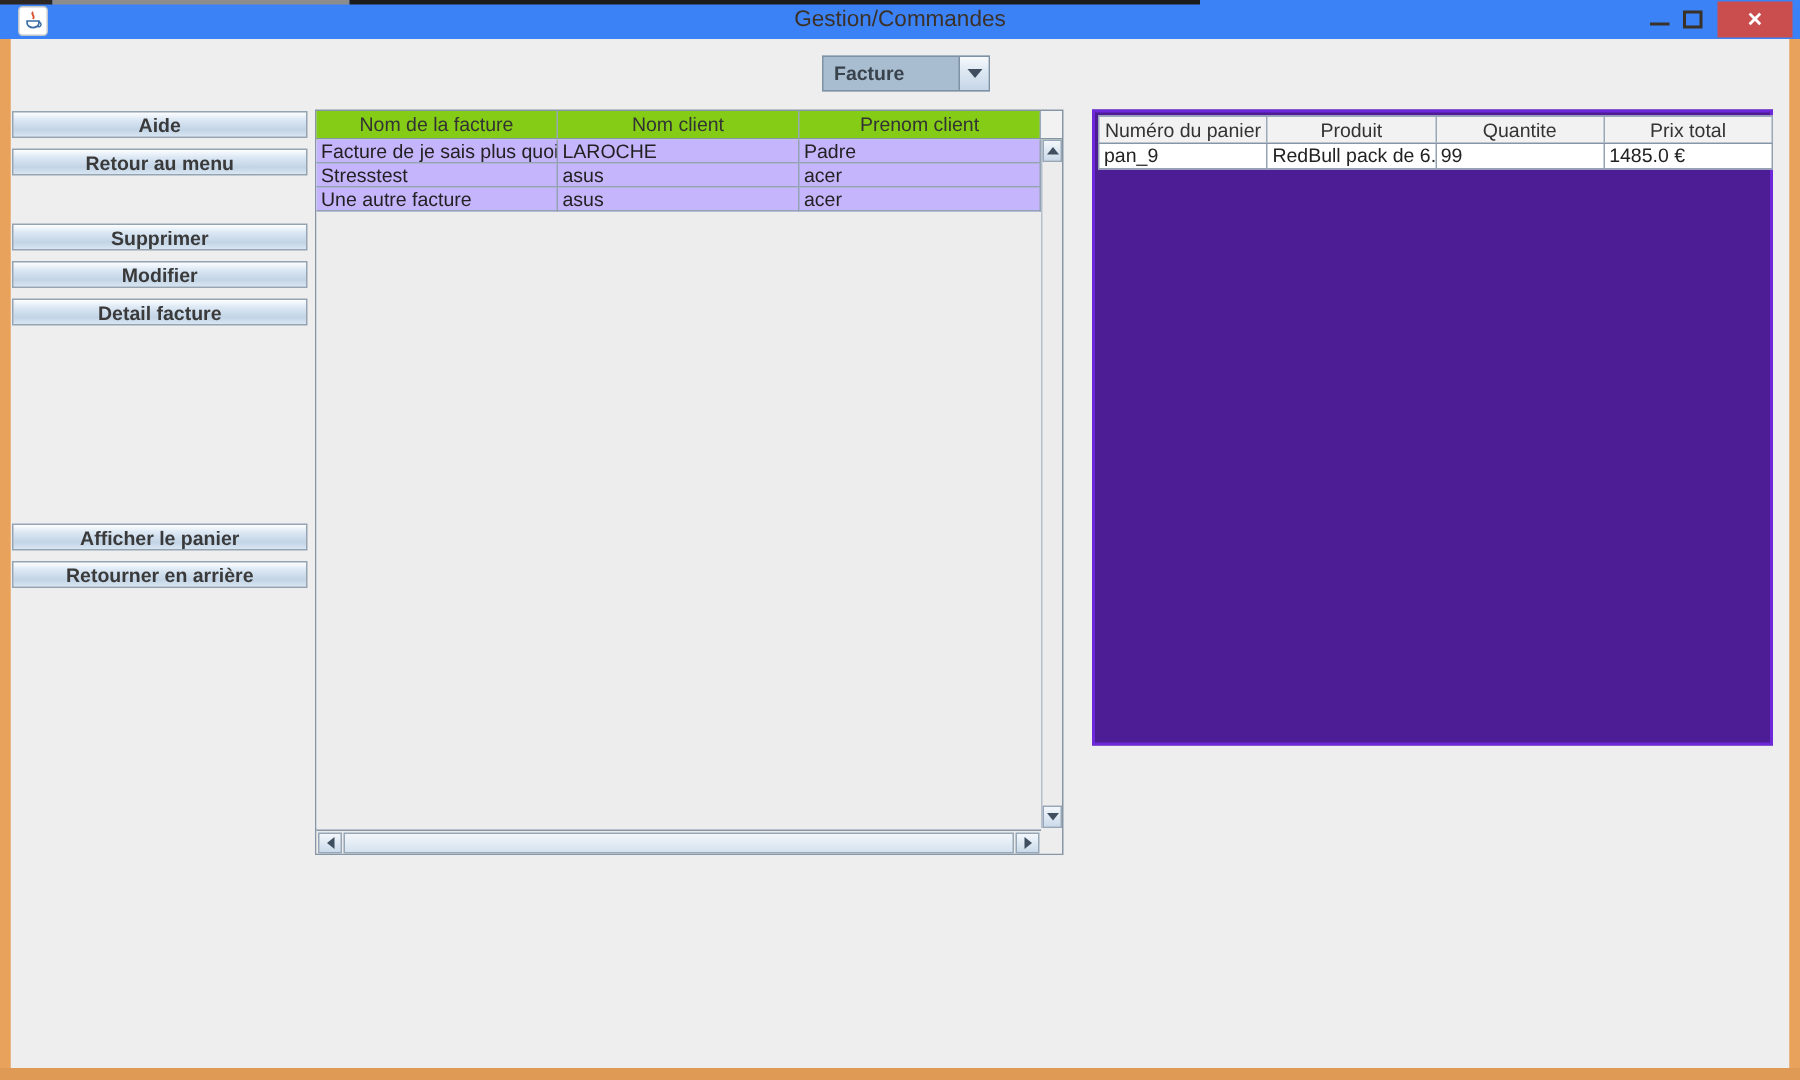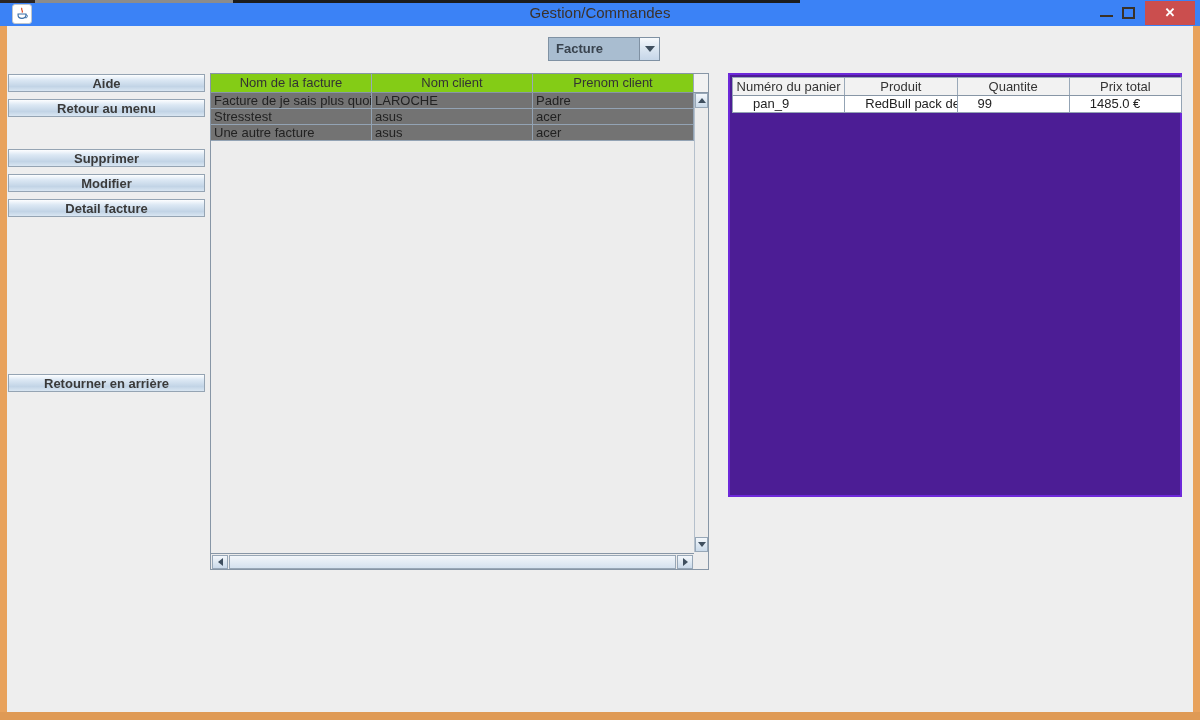--- a/index.html
+++ b/index.html
@@ -60,21 +60,21 @@
 
   
   #invoice-pane { position:absolute; left:210px; top:73px; width:499px; height:497px;
                   border:1px solid #8796A6; background:#EDEDED; }
   #invoice-header { position:absolute; left:0; top:0; width:497px; height:19px; display:flex;
                     background:#84cc16; border-bottom:1px solid #8796A6; }
   .hdr-cell { flex:1 1 0; font-size:13px; color:#333333; text-align:center; line-height:18px;
               border-right:1px solid #9AA9B9; overflow:hidden; white-space:nowrap; }
   .hdr-corner { width:14px; flex:0 0 14px; background:#F2F2F2; }
   #invoice-body { position:absolute; left:0; top:19px; width:483px; height:459px; background:#EDEDED; }
-  .tbl-row { display:flex; height:16px; background:#737373; }
+  .tbl-row { display:flex; height:16px; background:#c4b5fd; }
   .tbl-cell { flex:1 1 0; font-size:13px; color:#222222; line-height:15px; padding-left:3px;
               border-right:1px solid #93A3B4; border-bottom:1px solid #93A3B4;
               overflow:hidden; white-space:nowrap; }
   
   #invoice-vscroll { position:absolute; top:19px; right:0; width:14px; height:459px;
                      background:#ECECEC; border-left:1px solid #B5C0CC; }
   .scroll-btn { position:absolute; left:0; width:13px; height:15px;
                 border:1px solid #97A7B7; background:linear-gradient(180deg,#F3F7FB 0%,#CADAEA 100%);
                 display:flex; align-items:center; justify-content:center; }
   #vscroll-up { top:0; }
@@ -91,21 +91,21 @@
                    border:1px solid #98A7B6; background:linear-gradient(180deg,#F2F6FA 0%,#D5E2EF 100%); }
   #invoice-corner { position:absolute; right:0; bottom:0; width:14px; height:16px; background:#EDEDED; }
 
   
   #basket-panel { position:absolute; left:728px; top:73px; width:454px; height:424px;
                   border:2px solid #6d28d9; background:#4c1d95; }
   #basket-table { position:absolute; left:2px; top:2px; width:450px; }
   #basket-header { display:flex; height:19px; background:#F2F2F2; border:1px solid #9AA9B9; border-bottom:1px solid #8796A6; }
   #basket-header .hdr-cell:last-child { border-right:none; }
   .bk-row { display:flex; height:17px; background:#FFFFFF; }
-  .bk-cell { flex:1 1 0; font-size:13px; color:#222222; line-height:16px; padding-left:20px;
+  .bk-cell { flex:1 1 0; font-size:13px; color:#222222; line-height:16px; padding-left:3px;
              border-right:1px solid #93A3B4; border-bottom:1px solid #93A3B4;
              overflow:hidden; white-space:nowrap; }
   .bk-cell:first-child { border-left:1px solid #93A3B4; }
 </style>
 </head>
 <body>
 
 <div id="window">
 
   <div id="titlebar">
@@ -138,20 +138,21 @@
     <div id="combo-arrow-btn">
       <div class="tri-down"></div>
     </div>
   </div>
 
   <button class="swing-btn" style="top:74px">Aide</button>
   <button class="swing-btn" style="top:99px">Retour au menu</button>
   <button class="swing-btn" style="top:149px">Supprimer</button>
   <button class="swing-btn" style="top:174px">Modifier</button>
   <button class="swing-btn" style="top:199px">Detail facture</button>
+  <button class="swing-btn" style="top:349px">Afficher le panier</button>
   <button class="swing-btn" style="top:374px">Retourner en arrière</button>
 
   <div id="invoice-pane">
     <div id="invoice-header">
       <div class="hdr-cell">Nom de la facture</div>
       <div class="hdr-cell">Nom client</div>
       <div class="hdr-cell">Prenom client</div>
       <div class="hdr-corner"></div>
     </div>
     <div id="invoice-body">

